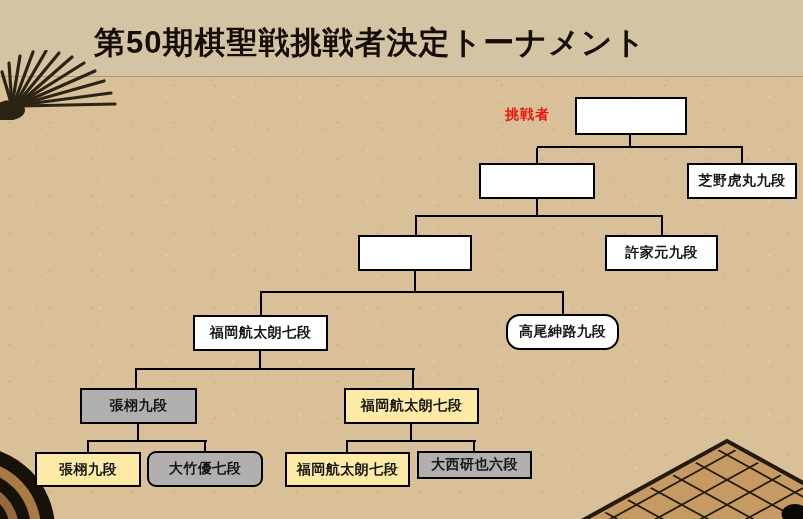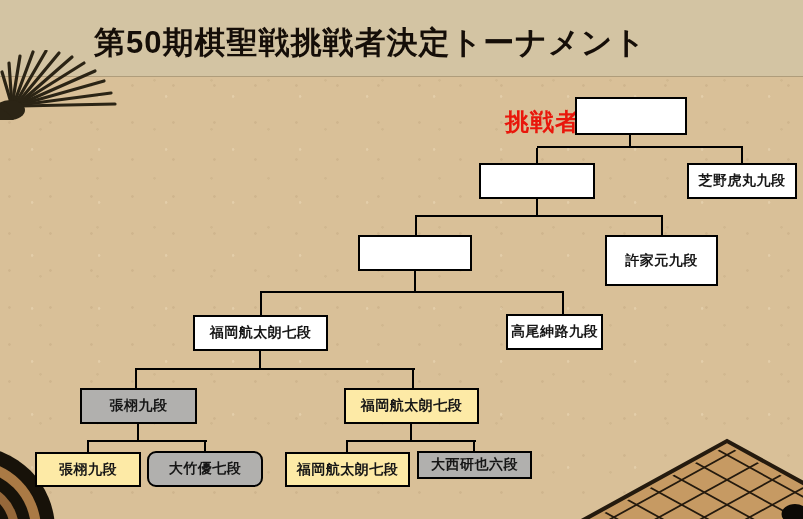--- a/index.html
+++ b/index.html
@@ -16,21 +16,21 @@
   .topband{
     position:absolute;left:0;top:0;width:803px;height:76px;
     background:#d3c4a3;border-bottom:1px solid rgba(110,85,50,.35);
   }
   .title{
     position:absolute;left:94px;top:22px;
     font-size:31px;font-weight:700;color:#150e08;letter-spacing:1px;white-space:nowrap;
   }
   .challenger{
     position:absolute;left:505px;top:106px;
-    font-size:24px;font-weight:800;color:#e9160b;letter-spacing:1px;white-space:nowrap;
+    font-size:14px;font-weight:800;color:#e9160b;letter-spacing:1px;white-space:nowrap;
   }
   .bx{
     position:absolute;box-sizing:border-box;border:2px solid #000;
     display:flex;align-items:center;justify-content:center;
     font-size:14px;font-weight:700;color:#161616;letter-spacing:.5px;white-space:nowrap;
   }
   .white{background:#ffffff;}
   .winner{background:#fdeaa6;}
   .loser{background:#b1b0ae;}
   .ln{position:absolute;background:#000;}
@@ -107,23 +107,23 @@
   <div class="ln" style="left:204px;top:442px;width:2px;height:10px;"></div>
   <div class="ln" style="left:410px;top:424px;width:2px;height:17px;"></div>
   <div class="ln" style="left:346px;top:440px;width:130px;height:2px;"></div>
   <div class="ln" style="left:346px;top:442px;width:2px;height:11px;"></div>
   <div class="ln" style="left:473px;top:442px;width:2px;height:10px;"></div>
 
   <div class="bx white" style="left:575px;top:97px;width:112px;height:38px;"></div>
   <div class="bx white" style="left:479px;top:163px;width:116px;height:36px;"></div>
   <div class="bx white" style="left:687px;top:163px;width:110px;height:36px;">芝野虎丸九段</div>
   <div class="bx white" style="left:358px;top:235px;width:114px;height:36px;"></div>
-  <div class="bx white" style="left:605px;top:235px;width:113px;height:51px;">許家元九段</div>
+  <div class="bx white" style="left:605px;top:235px;width:113px;height:36px;">許家元九段</div>
   <div class="bx white" style="left:193px;top:315px;width:135px;height:36px;">福岡航太朗七段</div>
-  <div class="bx white" style="left:506px;top:314px;width:97px;height:36px;">高尾紳路九段</div>
+  <div class="bx white" style="left:506px;top:314px;width:113px;height:36px;border-radius:14px;">高尾紳路九段</div>
   <div class="bx loser" style="left:80px;top:388px;width:117px;height:36px;">張栩九段</div>
   <div class="bx winner" style="left:344px;top:388px;width:135px;height:36px;">福岡航太朗七段</div>
   <div class="bx winner" style="left:35px;top:452px;width:106px;height:35px;">張栩九段</div>
   <div class="bx loser" style="left:147px;top:451px;width:116px;height:36px;border-radius:9px;">大竹優七段</div>
   <div class="bx winner" style="left:285px;top:452px;width:125px;height:35px;">福岡航太朗七段</div>
   <div class="bx loser" style="left:417px;top:451px;width:115px;height:28px;">大西研也六段</div>
 
 </div>
 
 </body></html>

